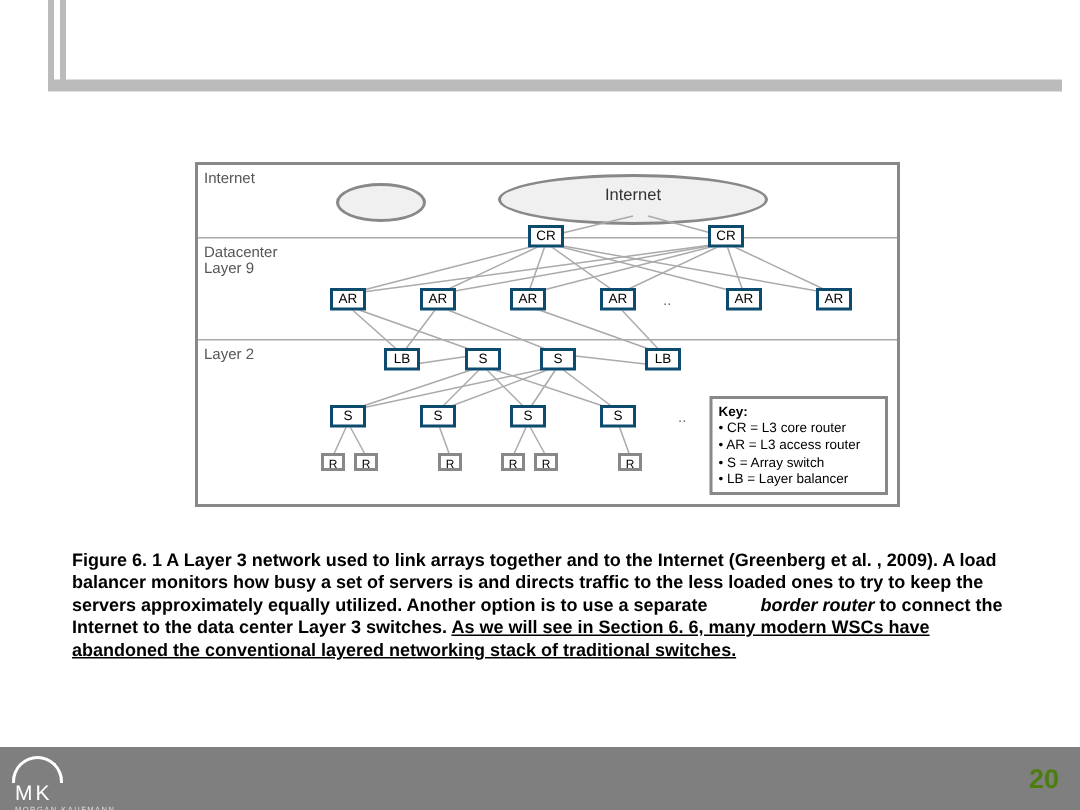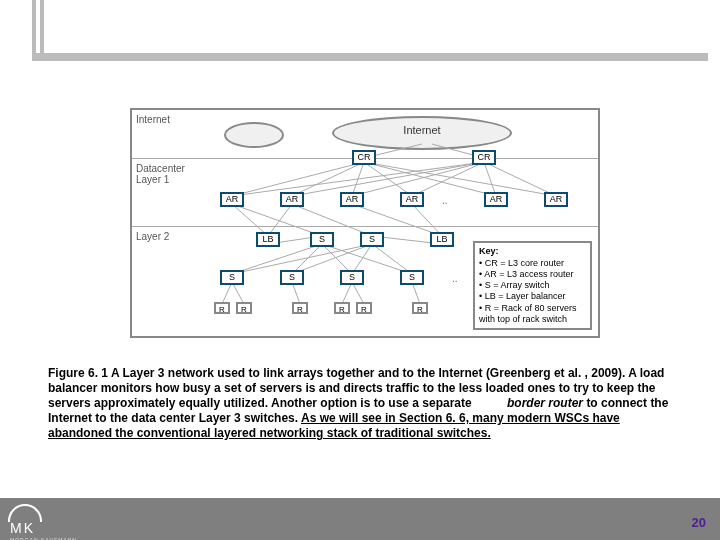--- a/index.html
+++ b/index.html
@@ -63,40 +63,40 @@
 
   .caption { position: absolute; left: 48px; top: 366px; width: 636px; font-size: 12px; line-height: 1.25; font-weight: bold; color:#000; }
   .caption .lead { font-weight: bold; }
   .caption .ital { font-style: italic; font-weight: bold; margin-left: 32px; }
   .caption .u { text-decoration: underline; font-weight: bold; margin-top: 32px; }
 
   .footer { position: absolute; left: 0; bottom: 0; width: 720px; height: 40px; background: #7f7f7f; }
   .mk { position: absolute; left: 10px; bottom: 4px; color: #fff; font-size: 14px; letter-spacing: 2px; }
   .mkarc { position:absolute; left:8px; bottom:18px; width:34px; height:18px; border:2px solid #fff; border-bottom:none; border-radius:18px 18px 0 0; }
   .mksub { position:absolute; left:10px; bottom:-3px; color:#ddd; font-size:5px; letter-spacing:1px; }
-  .pagenum { position: absolute; right: 14px; bottom: 10px; font-size: 13px; font-weight: bold; color: #4c1d95; }
+  .pagenum { position: absolute; right: 14px; bottom: 10px; font-size: 18px; font-weight: bold; color: #4d7c0f; }
   .sepline { position:absolute; left:0; bottom:40px; width:720px; height:2px; background:#808080; }
 </style>
 </head>
 <body>
 
 <div class="page">
   <div class="ruler"></div>
   <div class="hline"></div>
 
   <div class="figwrap">
     <div class="sec internet">
       <div class="seclabel">Internet</div>
       <div class="cloud left"></div>
       <div class="cloud big"></div>
       <div class="cloudlabel big">Internet</div>
     </div>
     <div class="sec dc">
       <div class="seclabel" style="white-space:pre-line">Datacenter
-Layer 1</div>
+Layer 9</div>
     </div>
     <div class="sec l2">
       <div class="seclabel">Layer 2</div>
     </div>
 
     <svg class="wires">
       <line x1="232" y1="48" x2="290" y2="34"></line>
         <line x1="352" y1="48" x2="300" y2="34"></line>
       <line x1="232" y1="52" x2="100" y2="86"></line>
         <line x1="232" y1="52" x2="160" y2="86"></line>
@@ -161,21 +161,20 @@
     <div class="rnode" id="r4">R</div>
     <div class="rnode" id="r5">R</div>
     <div class="rnode" id="r6">R</div>
 
     <div class="keybox">
       <div class="kt">Key:</div>
       <div>• CR = L3 core router</div>
       <div>• AR = L3 access router</div>
       <div>• S = Array switch</div>
       <div>• LB = Layer balancer</div>
-      <div>• R = Rack of 80 servers with top of rack switch</div>
     </div>
   </div>
 
   <div class="caption">
     <span class="lead">Figure 6. 1 A Layer 3 network used to link arrays together and to the Internet (Greenberg et al. , 2009). </span>
     <span>A load balancer monitors how busy a set of servers is and directs traffic to the less loaded ones to try to keep the servers approximately equally utilized. Another option is to use a separate </span>
     <span class="ital">border router</span>
     <span> to connect the Internet to the data center Layer 3 switches. </span>
     <span class="u">As we will see in Section 6. 6, many modern WSCs have abandoned the conventional layered networking stack of traditional switches.</span>
   </div>

